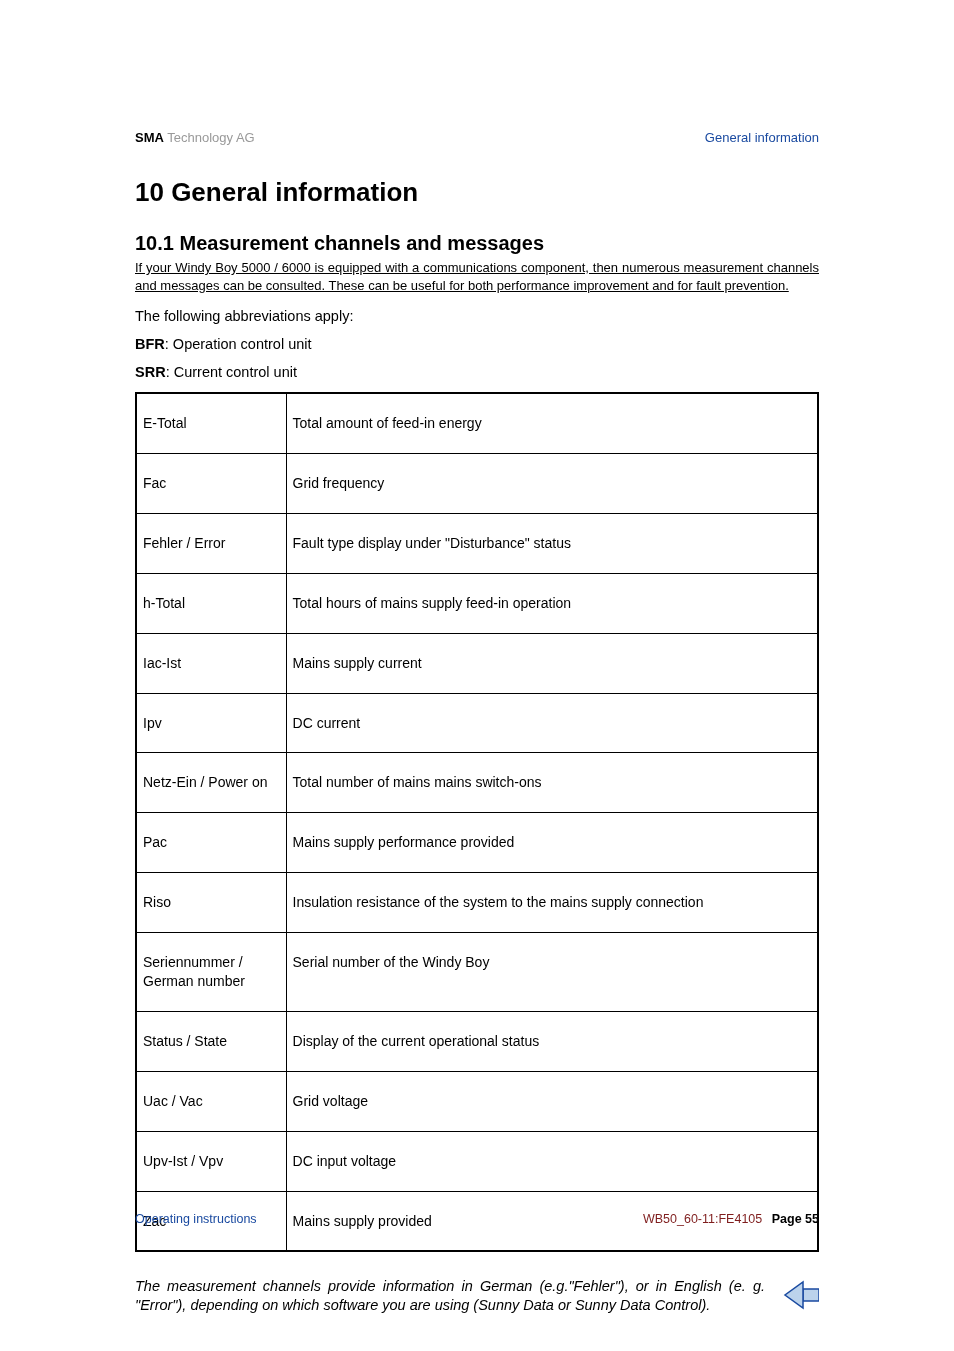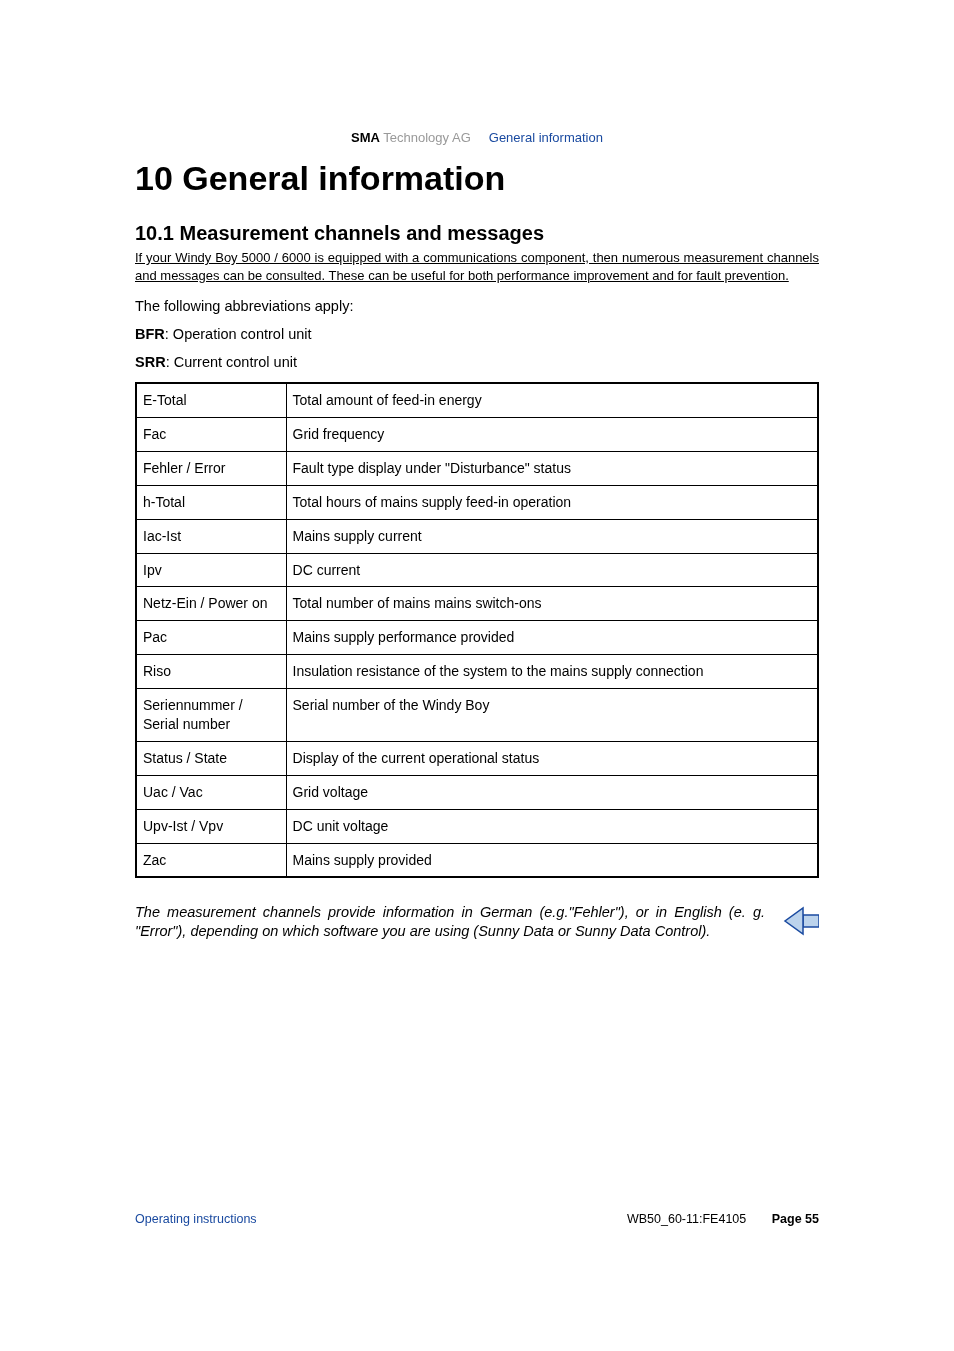--- a/index.html
+++ b/index.html
@@ -6,30 +6,30 @@
   html, body { width: 954px; height: 1351px; }
   body {
     font-family: "Trebuchet MS", "Lucida Grande", Verdana, sans-serif;
     background: #fff;
     color: #000;
     position: relative;
     padding: 130px 135px 0 135px;
   }
   .top-line {
     display: flex;
-    justify-content: center;
+    justify-content: space-between;
     font-size: 13px;
-    margin-bottom: 14px;
+    margin-bottom: 32px;
     gap: 18px;
   }
   .top-line .company-bold { font-weight: 700; color: #000; }
   .top-line .company-rest { color: #999; font-weight: 400; }
   .top-line .section-label { color: #1a4aa0; }
   h1 {
-    font-size: 34px;
+    font-size: 26px;
     font-weight: 700;
     margin-bottom: 14px;
   }
   h2 {
     font-size: 20px;
     font-weight: 700;
     margin-bottom: 4px;
     margin-top: 24px;
   }
   p.body {
@@ -47,21 +47,21 @@
   table.ch {
     width: 100%;
     border-collapse: collapse;
     border: 2px solid #000;
     font-size: 14px;
     margin-top: 4px;
     margin-bottom: 24px;
   }
   table.ch td {
     border: 1px solid #000;
-    padding: 7px 6px;
+    padding: 20px 6px;
     vertical-align: top;
     line-height: 1.35;
   }
   table.ch td.k { width: 22%; }
   .note-wrap {
     display: flex;
     align-items: center;
     gap: 8px;
   }
   .note-text {
@@ -80,21 +80,21 @@
     bottom: 125px;
     left: 135px;
     right: 135px;
     display: flex;
     justify-content: space-between;
     font-size: 12.5px;
     align-items: flex-start;
   }
   .footer .left { color: #1a4aa0; }
   .footer .right { color: #000; }
-  .footer .right .doc { color: #000000; margin-right: 22px; }
+  .footer .right .doc { color: #7f1d1d; margin-right: 6px; }
   .footer .right .pg-label { font-weight: 700; }
 </style>
 </head>
 <body>
 
 <div class="top-line">
   <span>
     <span class="company-bold">SMA</span><span class="company-rest"> Technology AG</span>
   </span>
   <span class="section-label">General information</span>
@@ -148,34 +148,34 @@
       </tr>
     <tr>
         <td class="k">Pac</td>
         <td>Mains supply performance provided</td>
       </tr>
     <tr>
         <td class="k">Riso</td>
         <td>Insulation resistance of the system to the mains supply connection</td>
       </tr>
     <tr>
-        <td class="k">Seriennummer / Serial number</td>
+        <td class="k">Seriennummer / German number</td>
         <td>Serial number of the Windy Boy</td>
       </tr>
     <tr>
         <td class="k">Status / State</td>
         <td>Display of the current operational status</td>
       </tr>
     <tr>
         <td class="k">Uac / Vac</td>
         <td>Grid voltage</td>
       </tr>
     <tr>
         <td class="k">Upv-Ist / Vpv</td>
-        <td>DC unit voltage</td>
+        <td>DC input voltage</td>
       </tr>
     <tr>
         <td class="k">Zac</td>
         <td>Mains supply provided</td>
       </tr>
   </tbody>
 </table>
 
 <div class="note-wrap">
   <p class="note-text">The measurement channels provide information in German (e.g."Fehler"), or in English (e.&nbsp;g. "Error"), depending on which software you are using (Sunny Data or Sunny Data Control).</p>

